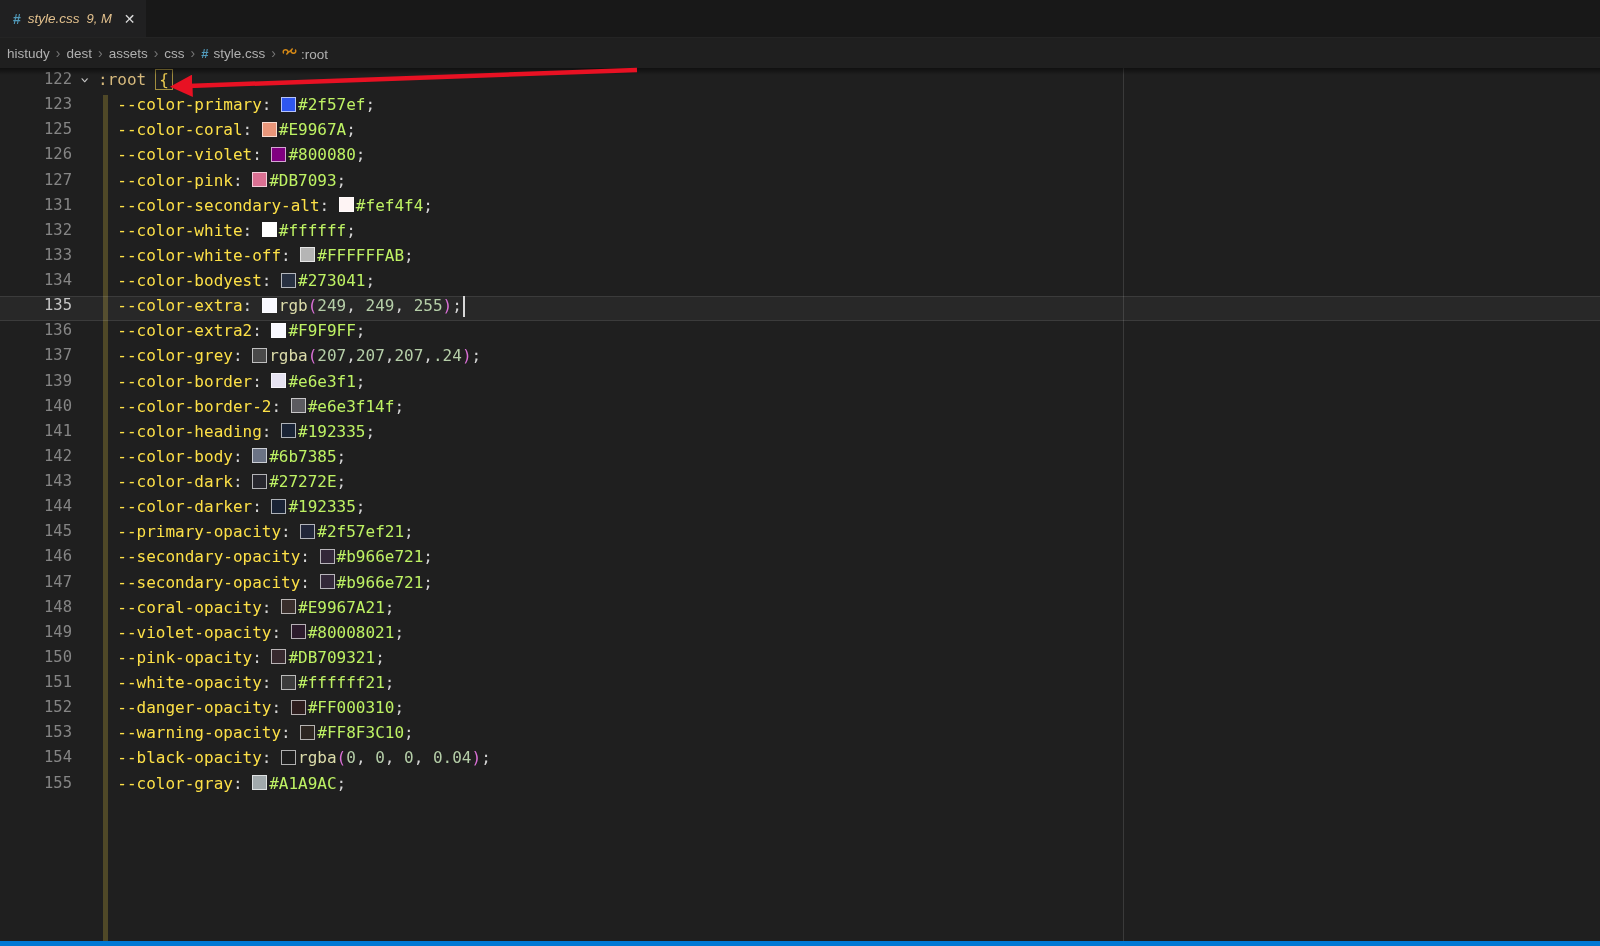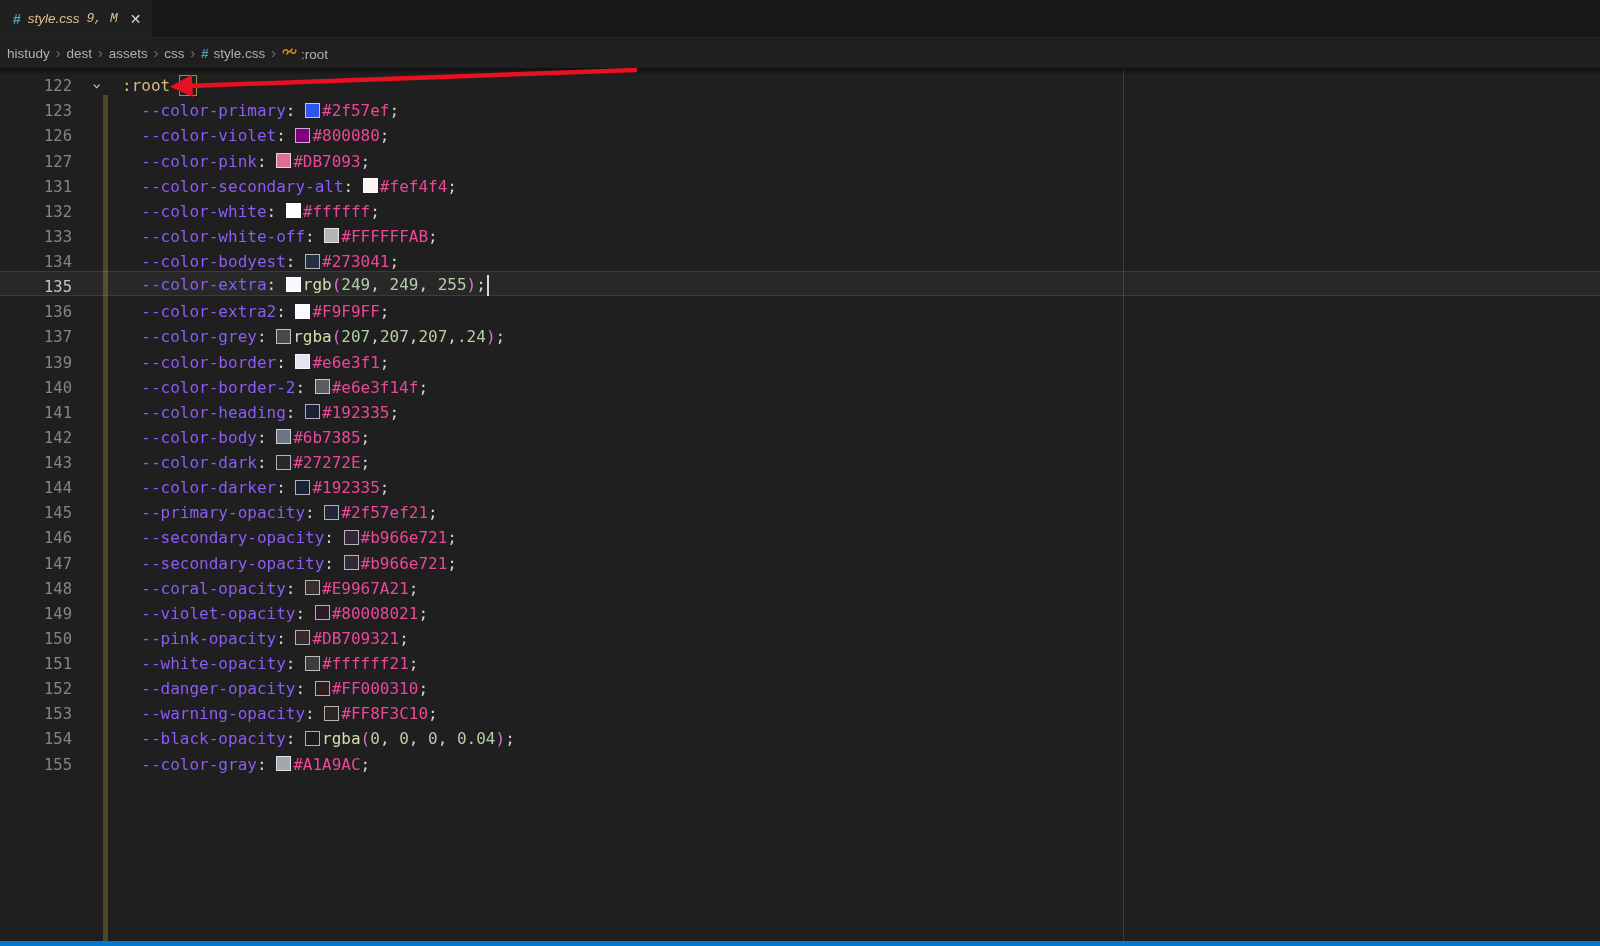--- a/index.html
+++ b/index.html
@@ -9,21 +9,21 @@
     background:#1f1f1f; font-family:"Liberation Sans", sans-serif;
   }
 
   
   .tabbar { height:38px; background:#181818; display:flex; align-items:stretch;
             border-bottom:1px solid #242424; }
   .tab { display:flex; align-items:center; gap:7px; background:#202021;
          padding:0 10px 0 13px; cursor:pointer; }
   .file-icon { color:#519aba; font-weight:bold; font-size:14px; }
   .tab-title { color:var(--mod-color); font-style:italic; font-size:13.5px; }
-  .tab-badge { color:var(--mod-color); font-style:italic; font-size:13px;font-family:Liberation Mono, monospace; }
+  .tab-badge { color:var(--mod-color); font-style:italic; font-size:13px; }
   .tab-close { color:#d8d8d8; font-size:14px; margin-left:5px; cursor:pointer; }
 
   
   .breadcrumb { height:30px; display:flex; align-items:center; padding-left:6px;
                 font-size:13.5px; color:#b0b0b0; background:#1f1f1f; }
   .crumb { padding:0 1px; cursor:pointer; }
   .crumb-sep { color:#767676; font-size:14px; padding:0 5px; }
   .bc-icon { color:#519aba; font-weight:bold; margin-right:5px; font-size:13px; }
   .bc-symbol-icon { margin-right:4px; display:inline-flex; }
 
@@ -31,33 +31,33 @@
   .editor { position:absolute; top:68px; left:0; right:0; bottom:5px; overflow:hidden; }
   .scroll-shadow { position:absolute; top:0; left:0; right:0; height:7px; z-index:6;
                    background:linear-gradient(rgba(0,0,0,.5), rgba(0,0,0,0)); }
   .indent-guide-active { position:absolute; left:103px; top:27px; bottom:0; width:5px;
                          background:#4f4827; z-index:2; }
   .ruler { position:absolute; left:1123px; top:0; bottom:0; width:1px; background:#3a3a3a; }
 
   #code-lines { position:absolute; top:2px; left:0; right:0; z-index:3;
                 font-family:"DejaVu Sans Mono","Liberation Mono",monospace;
                 font-size:16px; color:#cccccc; }
-  .line { height:25.13px; display:flex; align-items:flex-end;gap:12px; }
+  .line { height:25.13px; display:flex; align-items:flex-start; }
   .line.current { background:rgba(255,255,255,.045);
                   box-shadow: inset 0 1px 0 rgba(255,255,255,.09), inset 0 -1px 0 rgba(255,255,255,.09); }
   .ln { width:72px; flex:none; text-align:right; color:#858585; font-size:15.5px; }
   .line.current .ln { color:#c6c6c6;padding-left:18px; }
   .fold { width:26px; flex:none; text-align:center; color:#c5c5c5; }
   .fold-chev { display:inline-block; transform:rotate(90deg); font-size:16px; line-height:1; }
   .code { white-space:pre; }
   .indent { display:inline-block; width:19.3px; }
 
-  .tk-prop { color:#8b5cf6; }
+  .tk-prop { color:#fde047; }
   .tk-punc { color:#d4d4d4; }
-  .tk-val  { color:#ec4899; }
+  .tk-val  { color:#bef264; }
   .tk-fn   { color:#dcdcaa; }
   .tk-br   { color:#da70d6; }
   .tk-num  { color:#b5cea8; }
   .selector { color:#d7ba7d; }
   .brace { color:#e8c84f; border:1px solid #a08c3e; padding:0 3px; margin-left:9px; }
 
   .swatch { display:inline-block; width:15px; height:15px; flex:none;
             border:1px solid rgba(255,255,255,.65); vertical-align:middle;
             margin:-3px 2px 0 0; cursor:pointer; }
   .cursor { display:inline-block; width:2px; height:21px; background:#d7d7d7;
@@ -111,20 +111,25 @@
         <span class="ln">122</span>
         <span class="fold"><span class="fold-chev">›</span></span>
         <span class="code"><span class="selector">:root</span><span class="brace">{</span></span>
       </div>
       <div class="line">
         <span class="ln">123</span>
         <span class="fold"></span>
         <span class="code"><span class="indent"></span><span class="tk-prop">--color-primary</span><span class="tk-punc">: </span><span class="swatch" style="background: rgb(47, 87, 239);"></span><span class="tk-val">#2f57ef</span><span class="tk-punc">;</span></span>
       </div>
       <div class="line">
+        <span class="ln">125</span>
+        <span class="fold"></span>
+        <span class="code"><span class="indent"></span><span class="tk-prop">--color-coral</span><span class="tk-punc">: </span><span class="swatch" style="background: rgb(233, 150, 122);"></span><span class="tk-val">#E9967A</span><span class="tk-punc">;</span></span>
+      </div>
+      <div class="line">
         <span class="ln">126</span>
         <span class="fold"></span>
         <span class="code"><span class="indent"></span><span class="tk-prop">--color-violet</span><span class="tk-punc">: </span><span class="swatch" style="background: rgb(128, 0, 128);"></span><span class="tk-val">#800080</span><span class="tk-punc">;</span></span>
       </div>
       <div class="line">
         <span class="ln">127</span>
         <span class="fold"></span>
         <span class="code"><span class="indent"></span><span class="tk-prop">--color-pink</span><span class="tk-punc">: </span><span class="swatch" style="background: rgb(219, 112, 147);"></span><span class="tk-val">#DB7093</span><span class="tk-punc">;</span></span>
       </div>
       <div class="line">

